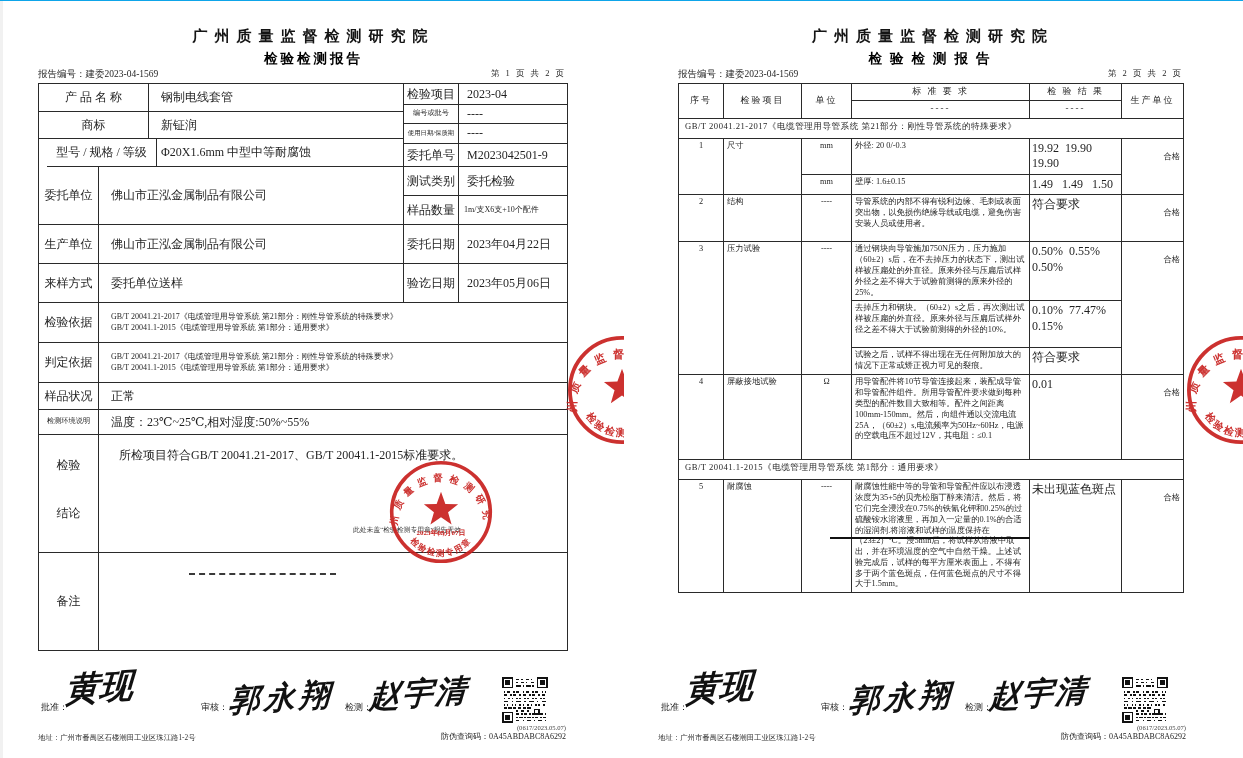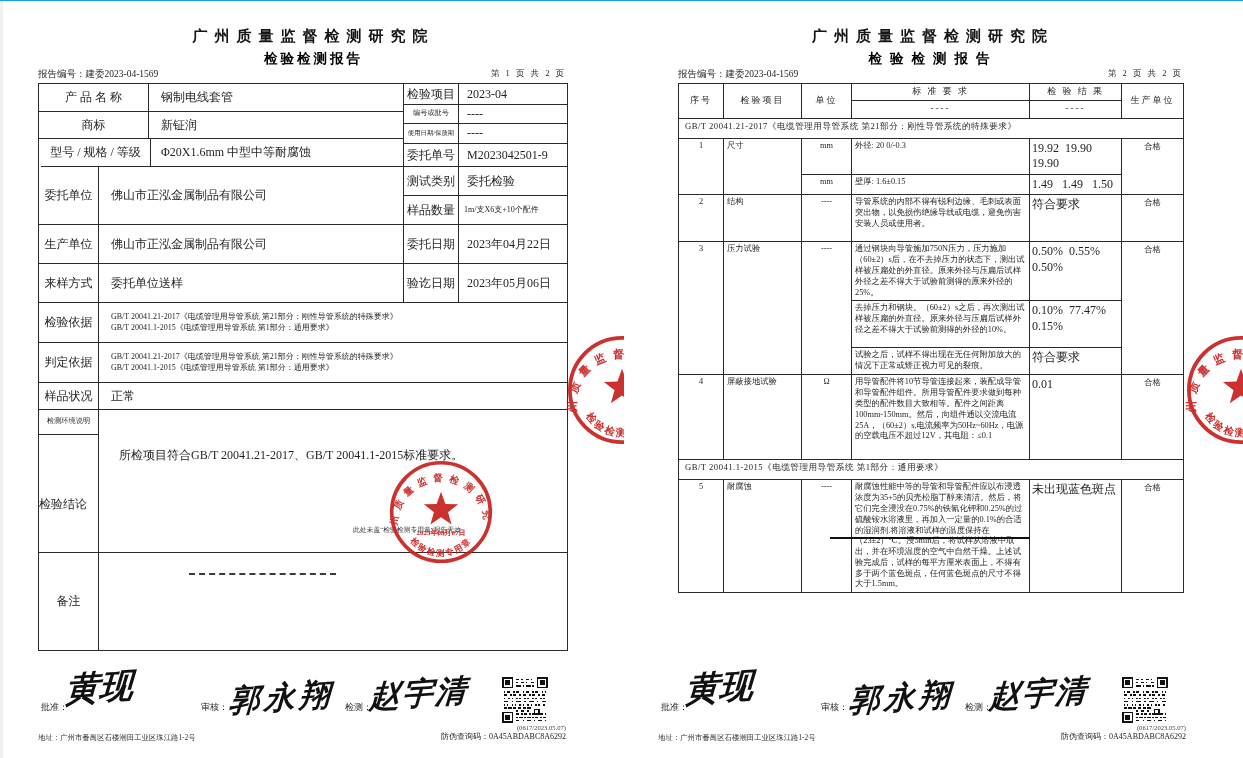--- a/index.html
+++ b/index.html
@@ -16,37 +16,37 @@
   .meta .pg{font-size:8.5px;letter-spacing:2px;}
   
   .t1{position:absolute;left:35px;top:82px;width:528px;height:566px;border:1px solid #2a2a2a;}
   .c{position:absolute;box-sizing:border-box;border-right:1px solid #2a2a2a;border-bottom:1px solid #2a2a2a;
      display:flex;align-items:center;justify-content:center;text-align:center;font-size:12px;overflow:hidden;line-height:1.35;}
   .cl{justify-content:flex-start;text-align:left;padding-left:12px;}
   .nr{border-right:none;}
   .pre{white-space:pre-wrap;}
   .small{font-size:7.2px;}
   .tiny{font-size:6.4px;}
-  .concl-label{justify-content:flex-start;padding-top:22px;row-gap:32px;}
+  .concl-label{flex-direction:column;justify-content:flex-start;padding-top:22px;row-gap:32px;}
   .concl-cell{align-items:flex-start;justify-content:flex-start;text-align:left;padding:12px 10px 0 20px;}
   .dashline{position:absolute;left:90px;top:20px;width:147px;border-top:2px dashed #3a3a3a;}
   
   .stamp-full{position:absolute;left:385px;top:458px;width:106px;height:106px;z-index:3;opacity:.92;}
   .stamp-note{position:absolute;left:350px;top:524px;width:160px;font-size:6.8px;color:#333;z-index:2;}
   .stamp-date{position:absolute;left:385px;top:527px;width:106px;text-align:center;font-size:7px;color:#c8201e;z-index:4;font-weight:bold;}
   .stamp-edge{position:absolute;width:112px;height:112px;top:333px;right:-54px;z-index:3;opacity:.92;}
   
   .t2{position:absolute;left:55px;top:82px;}
   .t2 table{border-collapse:collapse;table-layout:fixed;width:505px;}
   .t2 td{border:1px solid #2a2a2a;font-size:8.3px;padding:2px 3px;vertical-align:top;line-height:1.3;overflow:hidden;}
   .t2 td.hd{text-align:center;vertical-align:middle;letter-spacing:2px;font-size:9px;}
   .t2 td.ctr{text-align:center;}
   .t2 td.sect{font-size:8.6px;padding-left:6px;letter-spacing:.5px;}
   .t2 td.res{white-space:pre-wrap;font-size:12px;padding:2px;}
-  .t2 td.vd{text-align:center;padding-top:3px;}
+  .t2 td.vd{text-align:right;padding-top:13px;}
   .endline{position:absolute;left:207px;top:536px;width:200px;border-top:2px solid #111;}
   
   .flabel{position:absolute;font-size:9px;}
   .sig{position:absolute;font-weight:bold;font-style:italic;color:#111;transform:rotate(-4deg) skewX(-7deg);white-space:nowrap;}
   .sig1{left:62px;top:664px;font-size:34px;}
   .sig2{left:226px;top:676px;font-size:31px;letter-spacing:4px;}
   .sig3{left:366px;top:672px;font-size:31px;letter-spacing:2px;}
   .lab1{left:38px;top:700px;} .lab2{left:198px;top:700px;} .lab3{left:342px;top:700px;}
   .qr{position:absolute;left:499px;top:676px;width:46px;height:46px;}
   .qrnote{position:absolute;left:423px;top:723px;width:140px;text-align:right;font-size:6.6px;color:#444;}
@@ -76,21 +76,21 @@
       <span>报告编号：建委2023-04-1569</span>
       <span class="pg">第 1 页 共 2 页</span>
     </div>
 
     <div class="t1">
 
       <div class="c" style="left:0;top:0;width:110px;height:28px">产 品 名 称</div>
       <div class="c cl" style="left:110px;top:0;width:255px;height:28px">钢制电线套管</div>
       <div class="c" style="left:0;top:28px;width:110px;height:27px">商标</div>
       <div class="c cl" style="left:110px;top:28px;width:255px;height:27px">新钲润</div>
-      <div class="c" style="left:2px;top:55px;width:110px;height:28px">型号 / 规格 / 等级</div>
+      <div class="c" style="left:8px;top:55px;width:110px;height:28px">型号 / 规格 / 等级</div>
       <div class="c cl" style="left:110px;top:55px;width:255px;height:28px">Φ20X1.6mm 中型中等耐腐蚀</div>
 
       <div class="c" style="left:365px;top:0;width:55px;height:21px">检验项目</div>
       <div class="c cl nr" style="left:420px;top:0;width:108px;height:21px;padding-left:8px">2023-04</div>
       <div class="c small" style="left:365px;top:21px;width:55px;height:19px">编号或批号</div>
       <div class="c cl nr" style="left:420px;top:21px;width:108px;height:19px;padding-left:8px">----</div>
       <div class="c tiny" style="left:365px;top:40px;width:55px;height:20px">使用日期/保质期</div>
       <div class="c cl nr" style="left:420px;top:40px;width:108px;height:20px;padding-left:8px">----</div>
       <div class="c" style="left:365px;top:60px;width:55px;height:23px">委托单号</div>
       <div class="c cl nr" style="left:420px;top:60px;width:108px;height:23px;padding-left:8px">M2023042501-9</div>
@@ -115,20 +115,21 @@
       <div class="c" style="left:0;top:219px;width:60px;height:40px">检验依据</div>
       <div class="c cl nr pre" style="left:60px;top:219px;width:468px;height:40px;font-size:8px">GB/T 20041.21-2017《电缆管理用导管系统 第21部分：刚性导管系统的特殊要求》
 GB/T 20041.1-2015《电缆管理用导管系统 第1部分：通用要求》</div>
       <div class="c" style="left:0;top:259px;width:60px;height:40px">判定依据</div>
       <div class="c cl nr pre" style="left:60px;top:259px;width:468px;height:40px;font-size:8px">GB/T 20041.21-2017《电缆管理用导管系统 第21部分：刚性导管系统的特殊要求》
 GB/T 20041.1-2015《电缆管理用导管系统 第1部分：通用要求》</div>
 
       <div class="c" style="left:0;top:299px;width:60px;height:27px">样品状况</div>
       <div class="c cl nr" style="left:60px;top:299px;width:468px;height:27px">正常</div>
       <div class="c small" style="left:0;top:326px;width:60px;height:25px;padding:0 1px">检测环境说明</div>
+      <div class="c cl nr" style="left:60px;top:326px;width:468px;height:25px">温度：23℃~25℃,相对湿度:50%~55%</div>
 
       <div class="c concl-label" style="left:0;top:351px;width:60px;height:118px">
         <span>检验</span>
         <span>结论</span>
       </div>
       <div class="c nr concl-cell" style="left:60px;top:351px;width:468px;height:118px">
         <span>所检项目符合GB/T 20041.21-2017、GB/T 20041.1-2015标准要求。</span>
       </div>
 
       <div class="c" style="left:0;top:469px;width:60px;height:97px;border-bottom:none">备注</div>

